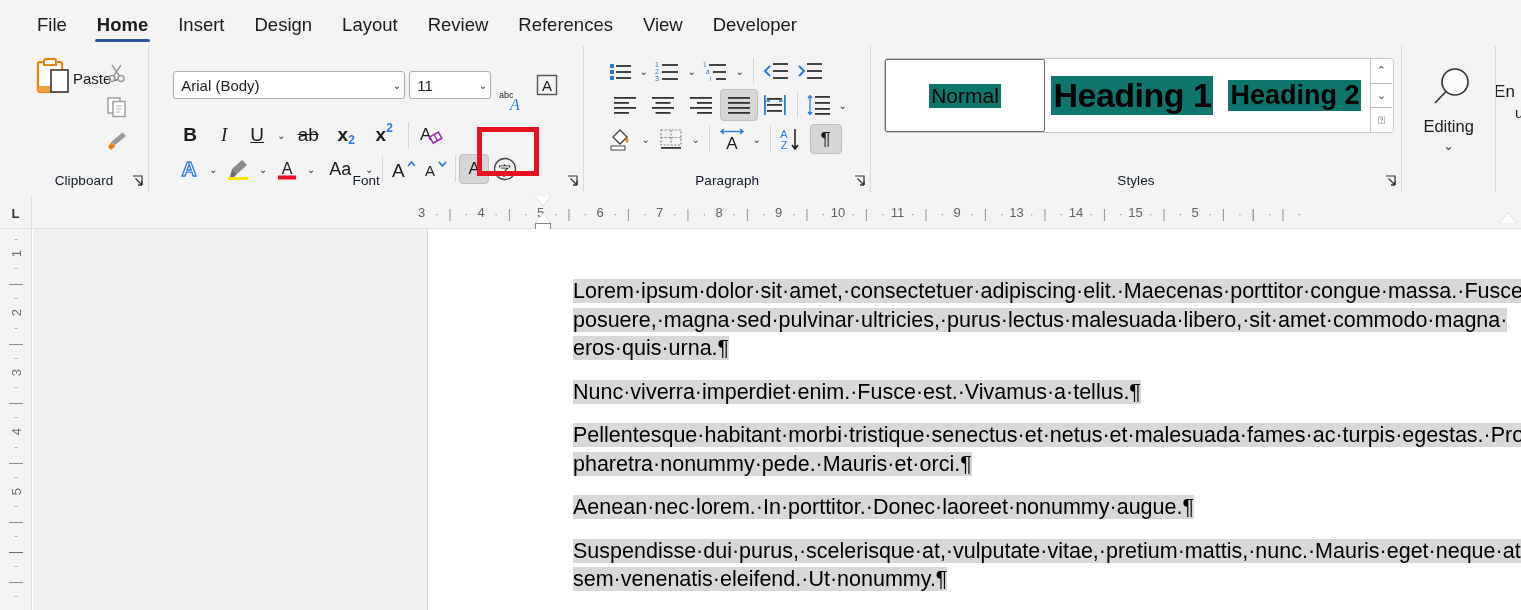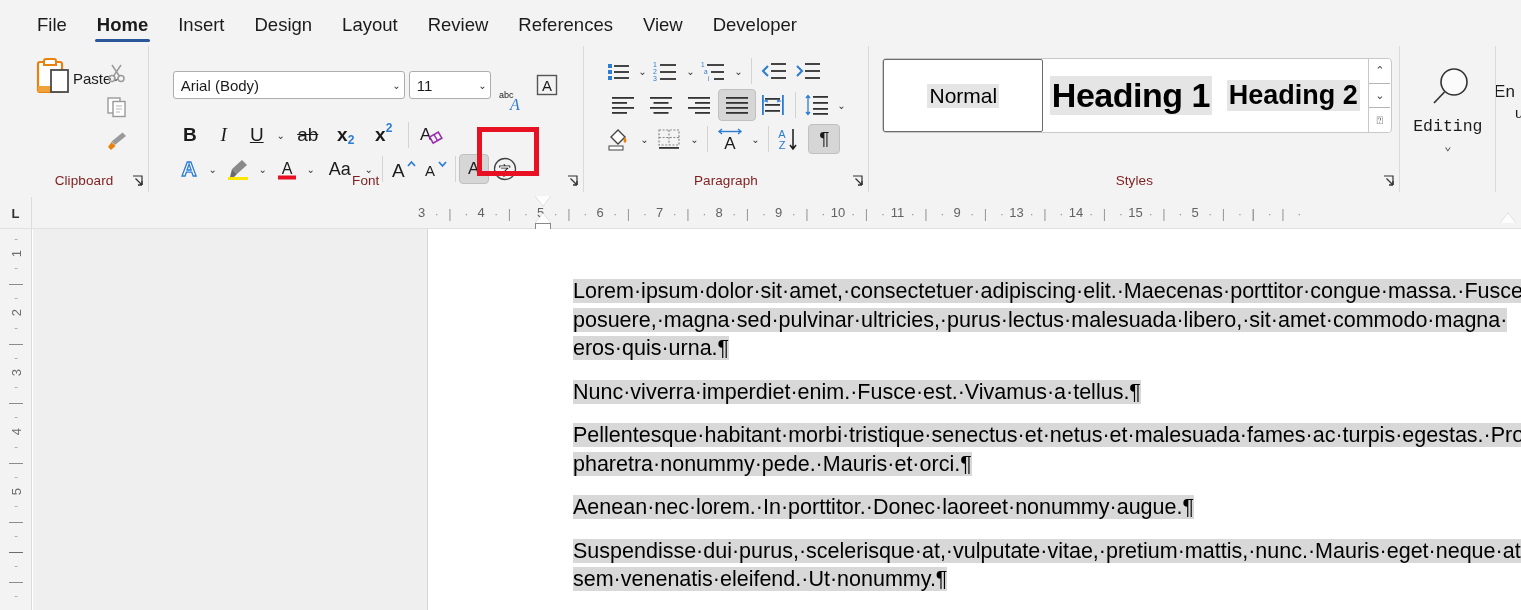--- a/index.html
+++ b/index.html
@@ -59,21 +59,21 @@
     height: 146px;
     display: flex;
     flex-direction: column;
     align-items: center;
     padding: 6px 5px 0 5px;
   }
   .group + .group { border-left: 1px solid #dadada; }
   .group-label {
     position: absolute; bottom: 4px; left: 0; right: 0;
     text-align: center;
-    font-size: 13.5px; color: #7f1d1d;
+    font-size: 13.5px; color: #0f172a;
     letter-spacing: .1px;
   }
   .group-launcher {
     position: absolute; bottom: 5px; right: 4px;
     width: 13px; height: 13px;
     font-size: 12px; color: #333; line-height: 13px;
   }
   .group-body { display: flex; align-items: flex-start; }
 
   
@@ -133,21 +133,21 @@
     display: flex; align-items: stretch;
     border: 1px solid #c8c8c8; border-radius: 4px;
     background: #fff; height: 75px;
   }
   .style-item {
     width: 160px; height: 100%;
     display: flex; align-items: center; justify-content: center;
     background: #fff;
   }
   .style-item.sel { border: 1.5px solid #6b6b6b; border-radius: 2px; }
-  .style-chip { background: #e5e5e5; padding: 0 2px; white-space: nowrap; }
+  .style-chip { background: #0f766e; padding: 0 2px; white-space: nowrap; }
   .style-normal { font-size: 21px; color: #000; }
   .style-h1 { font-size: 34px; font-weight: bold; color: #000; letter-spacing: -.5px; }
   .style-h2 { font-size: 27px; font-weight: bold; color: #000; }
   .gal-scroll {
     width: 22px; display: flex; flex-direction: column;
     border-left: 1px solid #c8c8c8;
   }
   .gal-btn {
     flex: 1; display: flex; align-items: center; justify-content: center;
     font-size: 11px; color: #444; border-bottom: 1px solid #b5b5b5;
@@ -702,21 +702,21 @@
     </div>
     <div class="group-label">Styles</div>
     <div class="group-launcher">
       <svg width="13" height="13" viewBox="0 0 13 13">
             <path d="M2 2 h9 v9" fill="none" stroke="#333" stroke-width="1.2"></path>
             <path d="M11 11 L4.5 4.5 M11 11 L11 7 M11 11 L7 11" stroke="#333" stroke-width="1.3" fill="none"></path>
           </svg>
     </div>
   </div>
 
-  <div class="group" id="editing" style="width:96px;font-family:Liberation Mono, monospace;">
+  <div class="group" id="editing" style="width:96px;">
     <div class="group-body">
       <span>
         <svg width="54" height="46" viewBox="0 0 54 46">
           <circle cx="33" cy="16" r="13" fill="#fbfbfb" stroke="#333" stroke-width="1.6"></circle>
           <path d="M23.5 26 L13 37" stroke="#333" stroke-width="1.7" fill="none"></path>
         </svg>
       </span>
       <div class="big-label">Editing</div>
       <div class="big-chev">⌄</div>
     </div>

